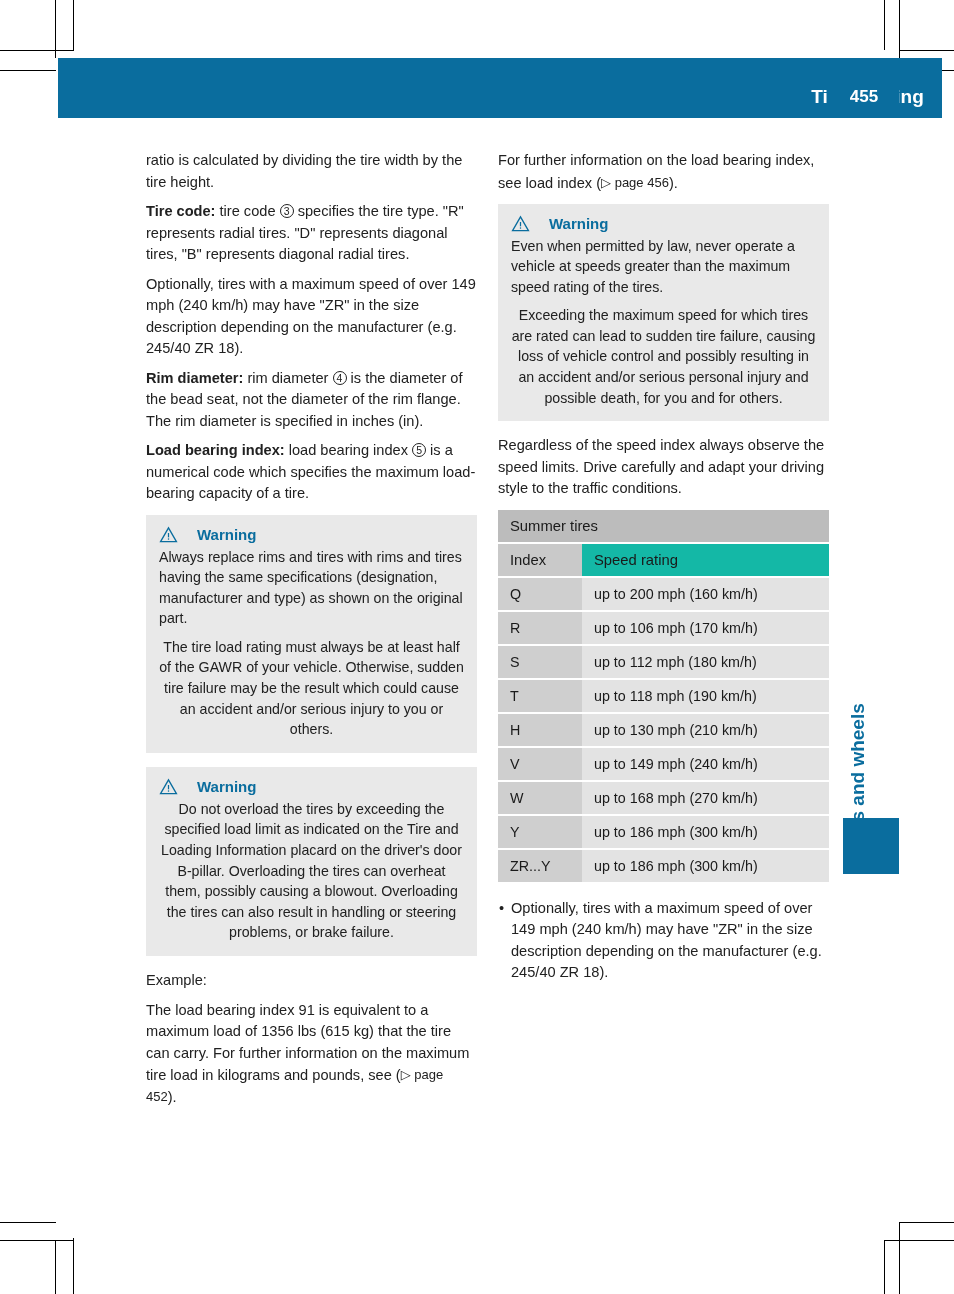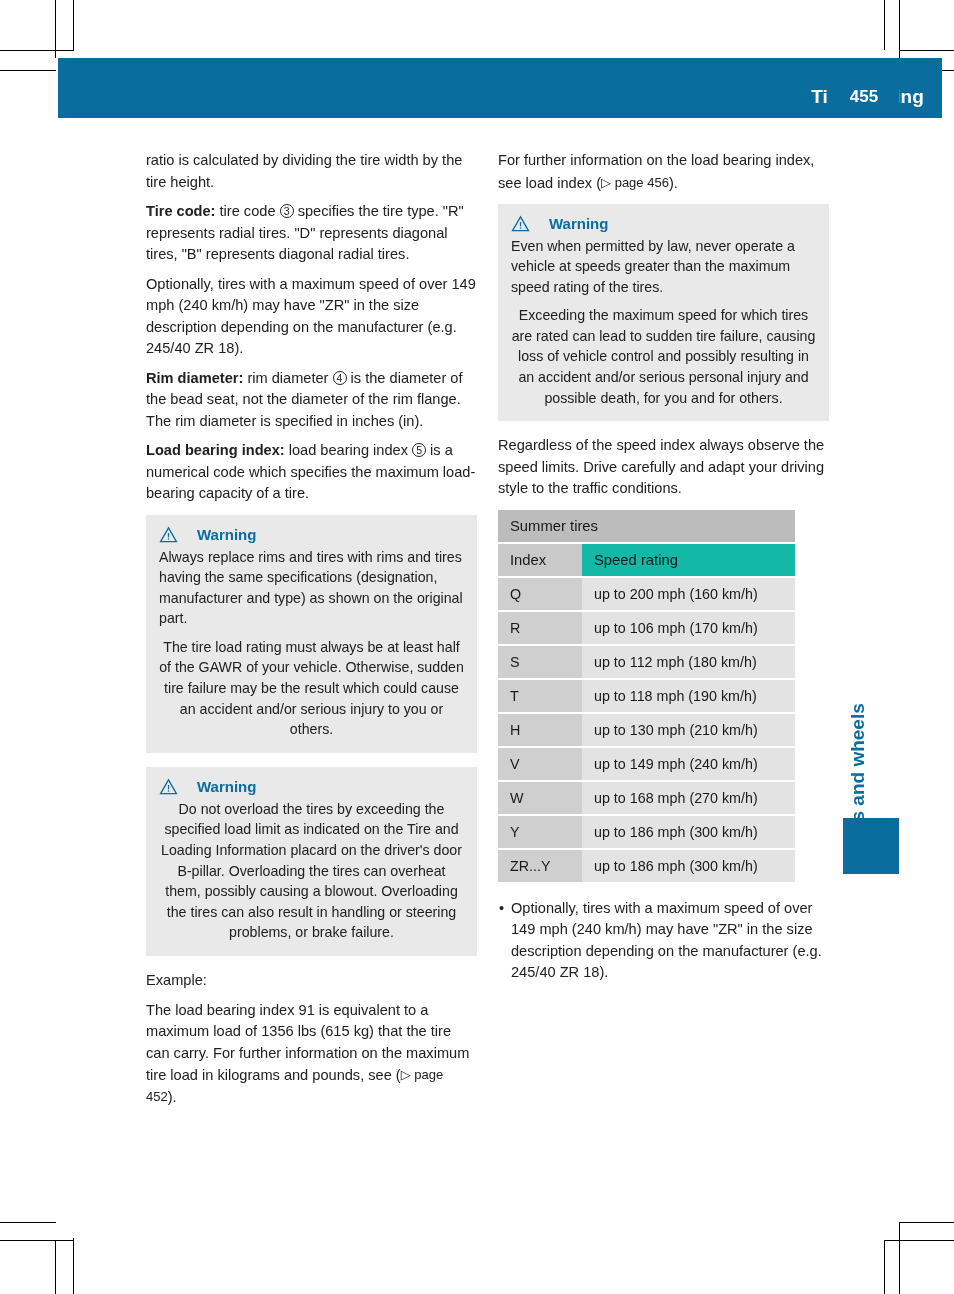--- a/index.html
+++ b/index.html
@@ -91,21 +91,21 @@
   .warn-title{
     color:#0a6d9e; font-size:15px; font-weight:bold;
   }
   .warn p{
     margin:0 0 8px 0; font-size:14.2px; line-height:20.6px; color:#212121;
   }
   .warn p:last-child{ margin-bottom:0;text-align:center; }
 
   
   table#speed-table{
-    width:297px; border-collapse:collapse; margin-top:10px;
+    width:331px; border-collapse:collapse; margin-top:10px;
     font-size:14.3px;
   }
   table#speed-table td, table#speed-table th{
     text-align:left; vertical-align:middle;
     padding:8px 12px;
     border-bottom:2px solid #ffffff;
     font-weight:normal;
   }
   #tbl-caption td{
     background:#bcbcbc; font-weight:bold; font-size:14.8px;

